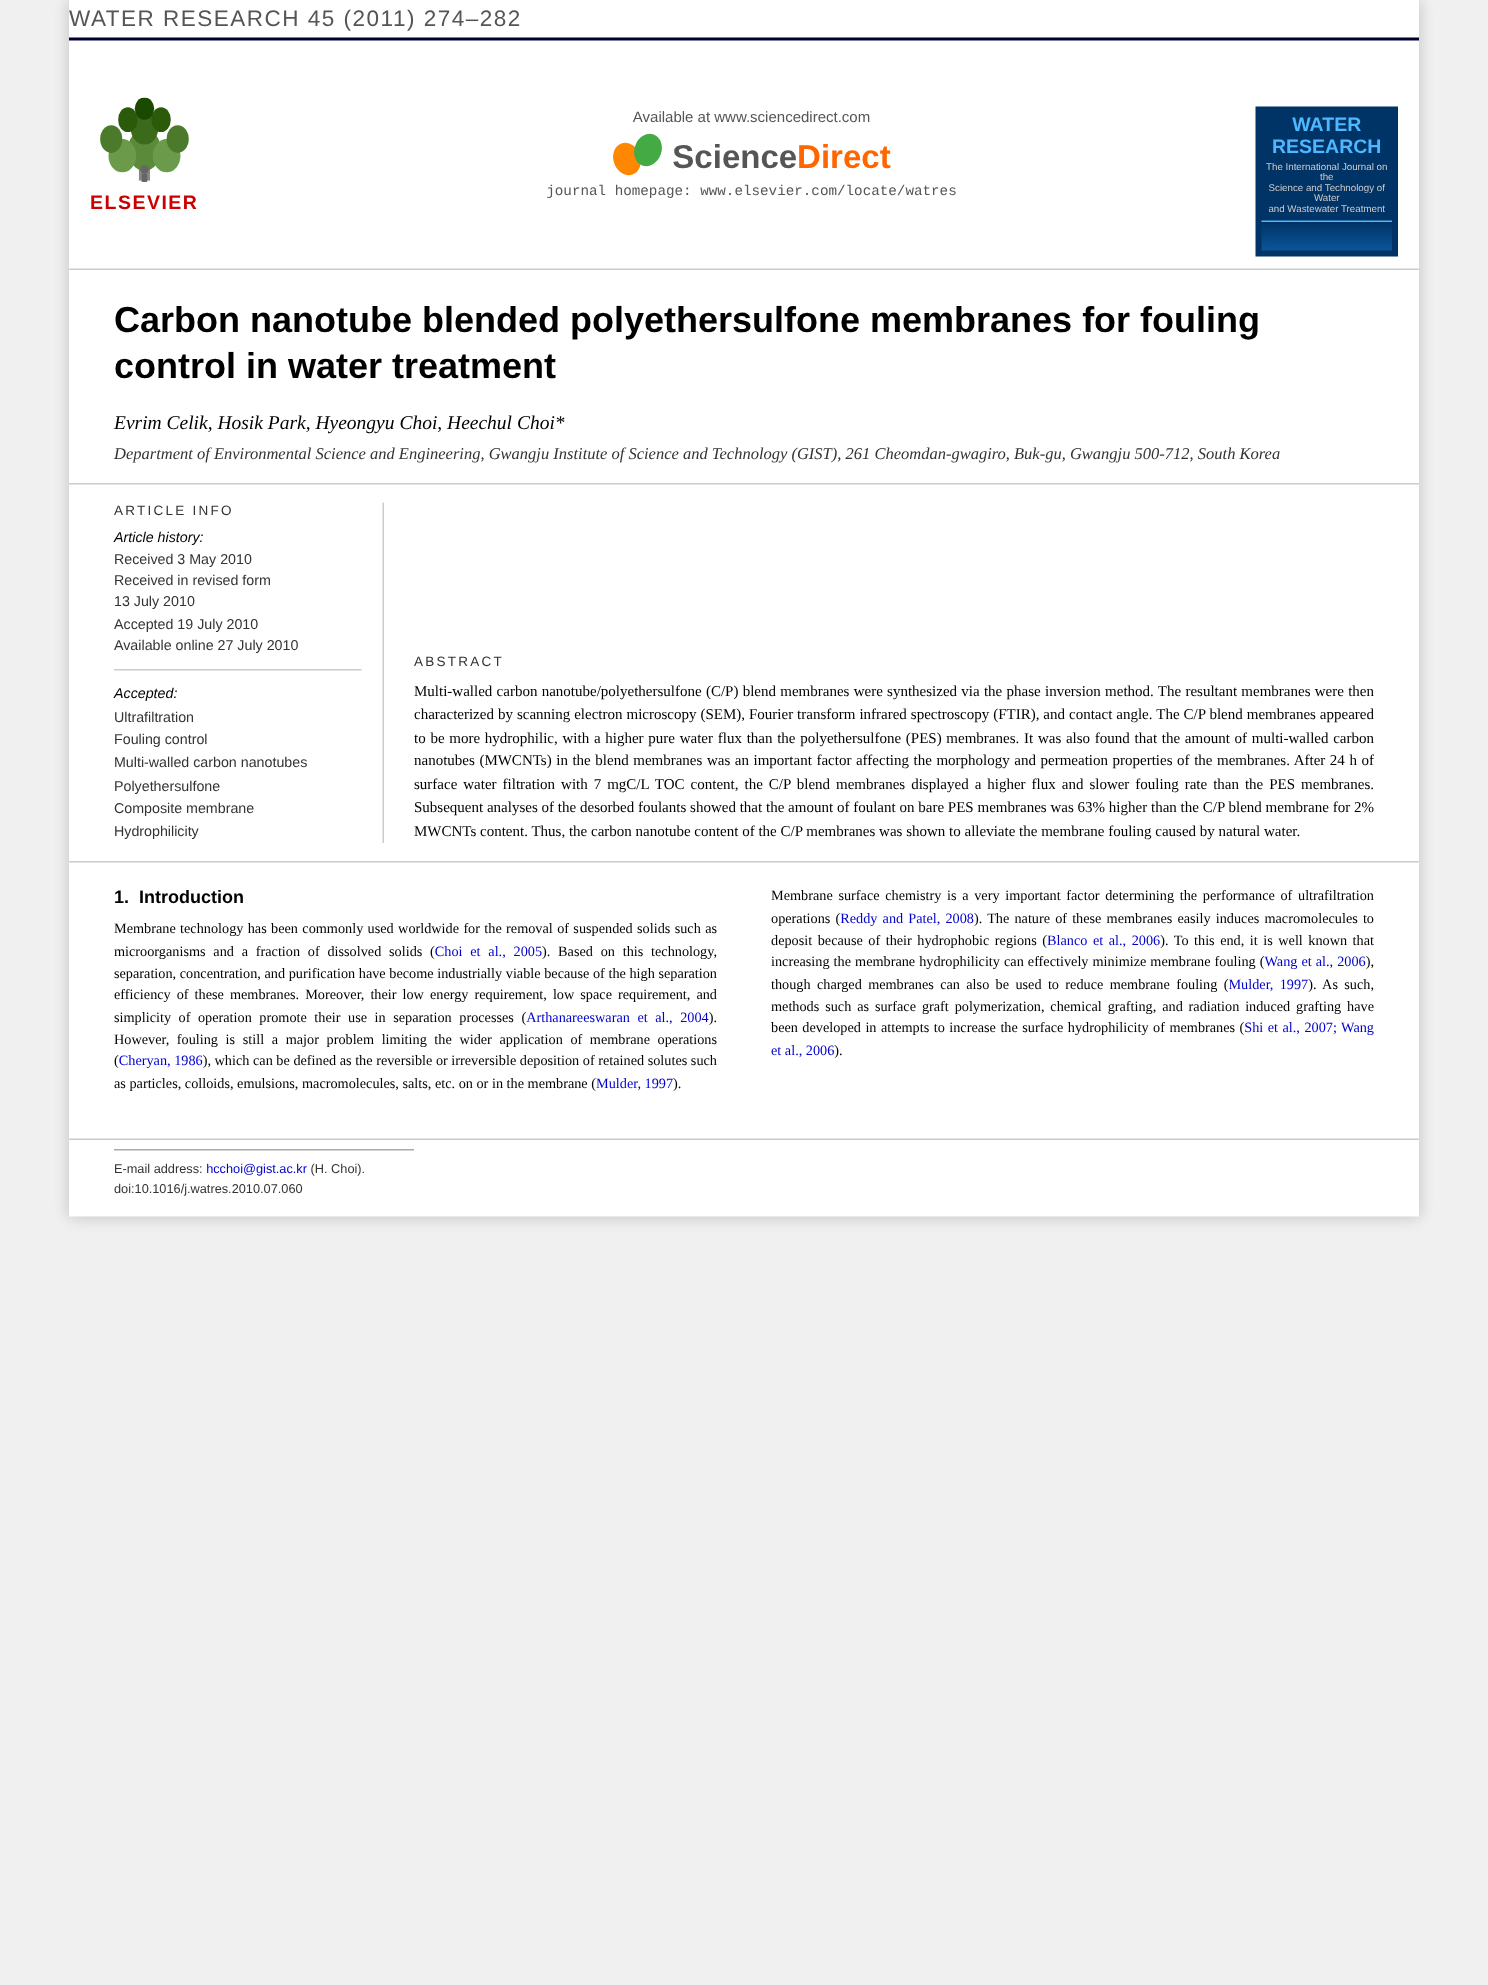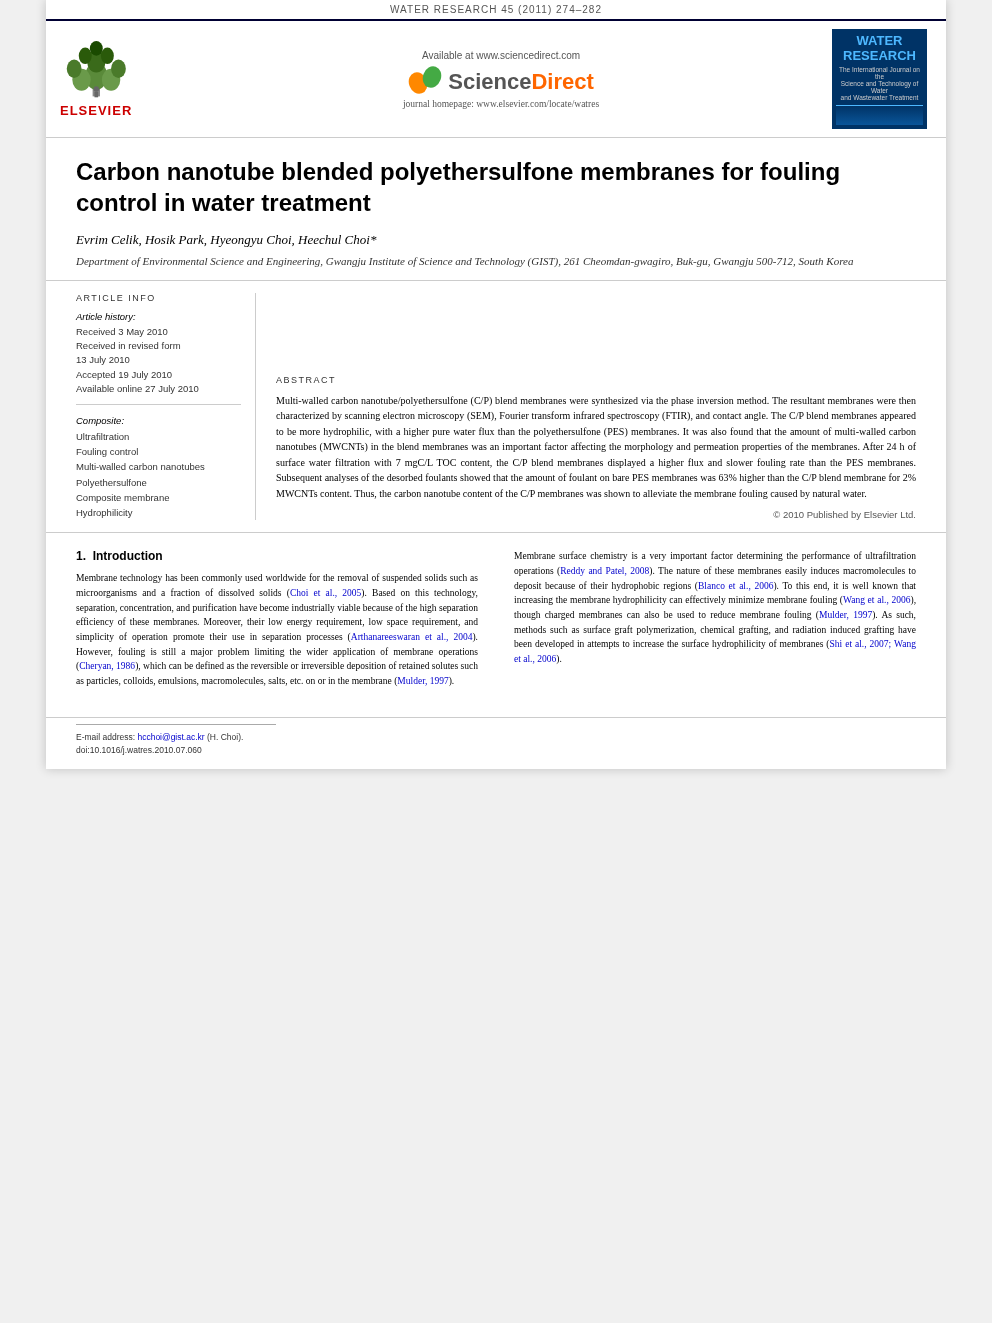--- a/index.html
+++ b/index.html
@@ -70,41 +70,42 @@
       color: #f60;
       font-family: Arial, sans-serif;
       font-weight: bold;
     }
     .sd-text span {
       color: #555;
     }
     .journal-homepage {
       font-size: 9.5px;
       color: #555;
-      font-family: Liberation Serif, serif;
+      font-family: Liberation Mono, monospace;
     }
     .water-research-logo {
       width: 100px;
       display: flex;
       flex-direction: column;
-      align-items: flex-start;
+      align-items: flex-end;
+      margin-top: 36px;
     }
     .wr-logo-box {
       background: #003366;
       color: #fff;
       font-size: 8px;
       font-family: Arial, sans-serif;
       padding: 4px;
       text-align: center;
       width: 95px;
     }
     
     .journal-top-bar {
-      text-align: center;
-      font-size: 10px;
+      text-align: left;
+      font-size: 15px;
       color: #555;
       font-family: Arial, sans-serif;
       letter-spacing: 1px;
       padding: 4px 0;
       border-bottom: 2px solid #003;
     }
     
     .title-section {
       padding: 18px 30px 10px 30px;
       border-bottom: 1px solid #ccc;
@@ -305,34 +306,33 @@
       <div class="section-heading">ARTICLE INFO</div>
       <div class="info-subsection">
         <span class="info-label">Article history:</span>
         <div class="info-text">Received 3 May 2010</div>
         <div class="info-text">Received in revised form</div>
         <div class="info-text">13 July 2010</div>
         <div class="info-text">Accepted 19 July 2010</div>
         <div class="info-text">Available online 27 July 2010</div>
       </div>
       <div class="keywords-section">
-        <span class="info-label">Composite:</span>
+        <span class="info-label">Accepted:</span>
         <div class="keyword-item">Ultrafiltration</div>
         <div class="keyword-item">Fouling control</div>
         <div class="keyword-item">Multi-walled carbon nanotubes</div>
         <div class="keyword-item">Polyethersulfone</div>
         <div class="keyword-item">Composite membrane</div>
         <div class="keyword-item">Hydrophilicity</div>
       </div>
     </div>
 
     <div class="abstract-col">
       <div class="section-heading">ABSTRACT</div>
       <div class="abstract-text">Multi-walled carbon nanotube/polyethersulfone (C/P) blend membranes were synthesized via the phase inversion method. The resultant membranes were then characterized by scanning electron microscopy (SEM), Fourier transform infrared spectroscopy (FTIR), and contact angle. The C/P blend membranes appeared to be more hydrophilic, with a higher pure water flux than the polyethersulfone (PES) membranes. It was also found that the amount of multi-walled carbon nanotubes (MWCNTs) in the blend membranes was an important factor affecting the morphology and permeation properties of the membranes. After 24 h of surface water filtration with 7 mgC/L TOC content, the C/P blend membranes displayed a higher flux and slower fouling rate than the PES membranes. Subsequent analyses of the desorbed foulants showed that the amount of foulant on bare PES membranes was 63% higher than the C/P blend membrane for 2% MWCNTs content. Thus, the carbon nanotube content of the C/P membranes was shown to alleviate the membrane fouling caused by natural water.</div>
-      <div class="copyright-line">© 2010 Published by Elsevier Ltd.</div>
     </div>
   </div>
 
   <div class="body-content">
 
     <div class="body-left">
       <div class="section-title">
         <span>1.</span>&nbsp;
         <span>Introduction</span>
       </div>

